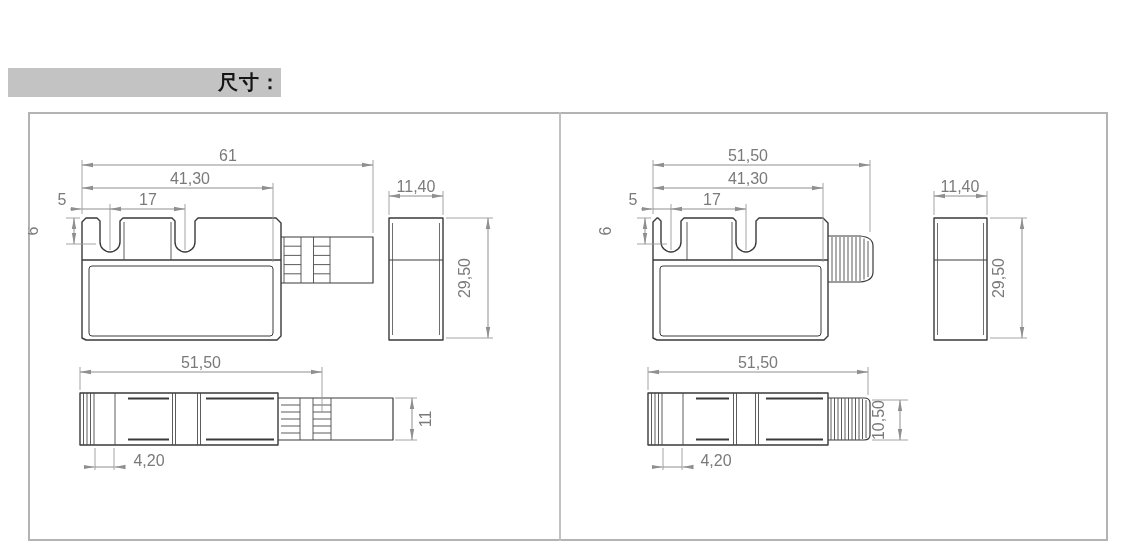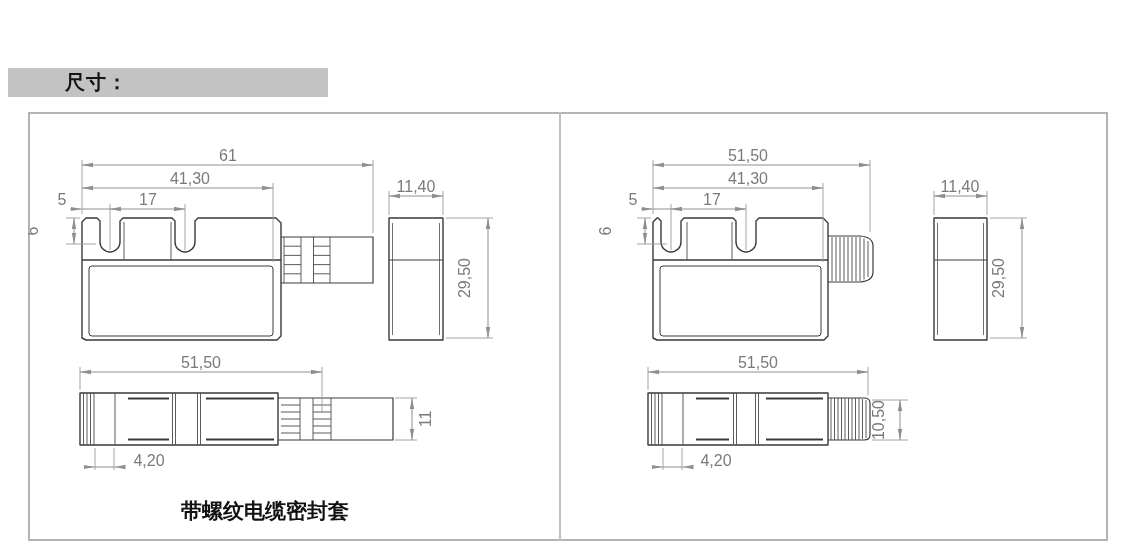--- a/index.html
+++ b/index.html
@@ -1,19 +1,19 @@
 <!DOCTYPE html>
 <html><head>
 <meta charset="utf-8">
 <style>
   html,body{margin:0;padding:0;background:#fff;}
   #stage{position:relative;width:1139px;height:560px;background:#fff;overflow:hidden;
          font-family:"Liberation Sans",sans-serif;}
-  .header-bar{position:absolute;left:8px;top:68px;width:320px;height:29px;
-              background:#c3c3c3;display:flex;align-items:center;}
+  .header-bar{position:absolute;left:8px;top:68px;width:273px;height:29px;
+              background:#c3c3c3;display:flex;align-items:center;justify-content:flex-end;}
   .header-bar span{font-size:20px;font-weight:bold;color:#151515;padding-left:57px;
                    letter-spacing:1px;}
   .panel{position:absolute;left:28px;top:112px;width:1080px;height:429px;
          border:2px solid #b3b3b3;box-sizing:border-box;background:#fff;}
   .panel-divider{position:absolute;left:559px;top:112px;width:2px;height:429px;
                  background:#c0c0c0;}
   svg{position:absolute;display:block;}
   #svgL{left:28px;top:112px;}
   #svgR{left:560px;top:112px;}
   .caption{position:absolute;top:497px;width:290px;text-align:center;
@@ -174,15 +174,14 @@
       <text class="dimtxt" x="633" y="205" text-anchor="middle">5</text>
       <text class="dimtxt" x="611" y="231" text-anchor="middle" transform="rotate(-90 611 231)">6</text>
       <text class="dimtxt" x="960" y="192" text-anchor="middle">11,40</text>
       <text class="dimtxt" x="1004" y="278" text-anchor="middle" transform="rotate(-90 1004 278)">29,50</text>
       <text class="dimtxt" x="758" y="368" text-anchor="middle">51,50</text>
       <text class="dimtxt" x="716" y="466" text-anchor="middle">4,20</text>
       <text class="dimtxt" x="884" y="420" text-anchor="middle" transform="rotate(-90 884 420)">10,50</text>
     </g>
   </svg>
 
-  <div class="caption" id="capL">带螺纹电缆密封套</div>
 
 </div>
 
 </body></html>

